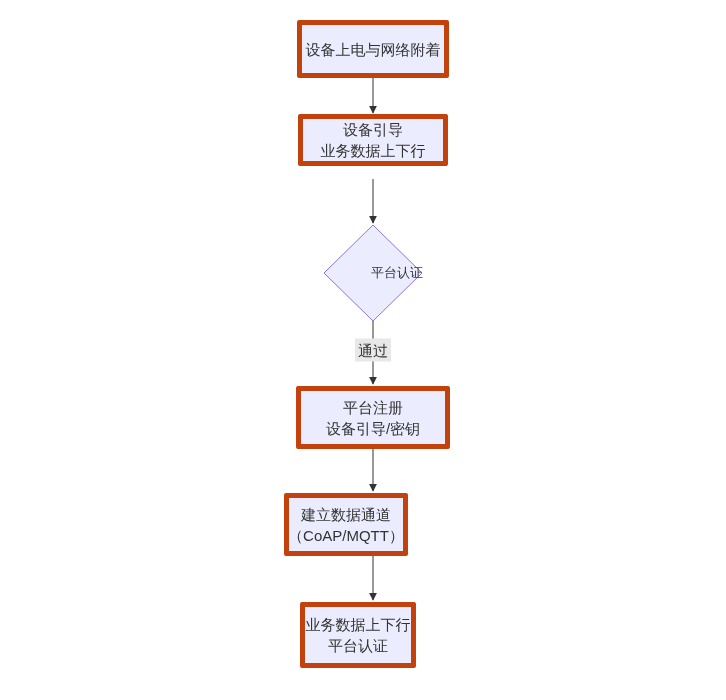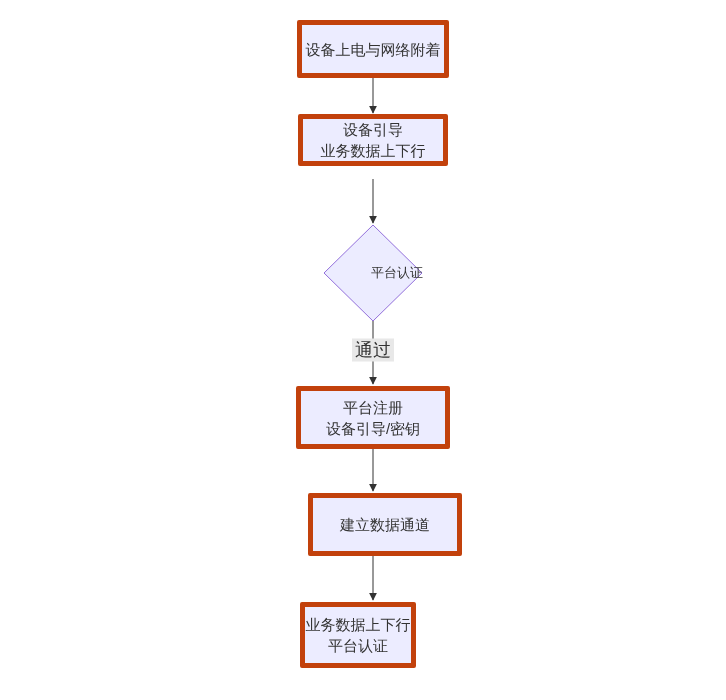--- a/index.html
+++ b/index.html
@@ -57,21 +57,21 @@
     font-size: 13px;
     line-height: 21px;
   }
   .edge-label {
     position: absolute;
     left: 373px;
     top: 350px;
     transform: translate(-50%, -50%);
     background: #e8e8e8;
     padding: 2px 3px;
-    font-size: 18px;
+    font-size: 15px;
     line-height: 19px;
     white-space: nowrap;
   }
 </style>
 </head>
 <body>
 
 <div class="canvas">
 
   <svg class="connectors" width="726" height="700" viewBox="0 0 726 700">
@@ -99,22 +99,23 @@
 
   <div class="diamond-label">平台认证</div>
 
   <div class="edge-label">通过</div>
 
   <div class="node" style="left:296px; top:386px; width:154px; height:63px;">
     <span class="line">平台注册</span>
     <span class="line">设备引导/密钥</span>
   </div>
 
-  <div class="node" style="left:308px; top:493px; width:154px; height:63px;">
+  <div class="node" style="left:284px; top:493px; width:124px; height:63px;">
     <span class="line">建立数据通道</span>
+    <span class="line">（CoAP/MQTT）</span>
   </div>
 
   <div class="node" style="left:300px; top:602px; width:116px; height:66px;">
     <span class="line">业务数据上下行</span>
     <span class="line">平台认证</span>
   </div>
 
 </div>
 
 </body></html>

